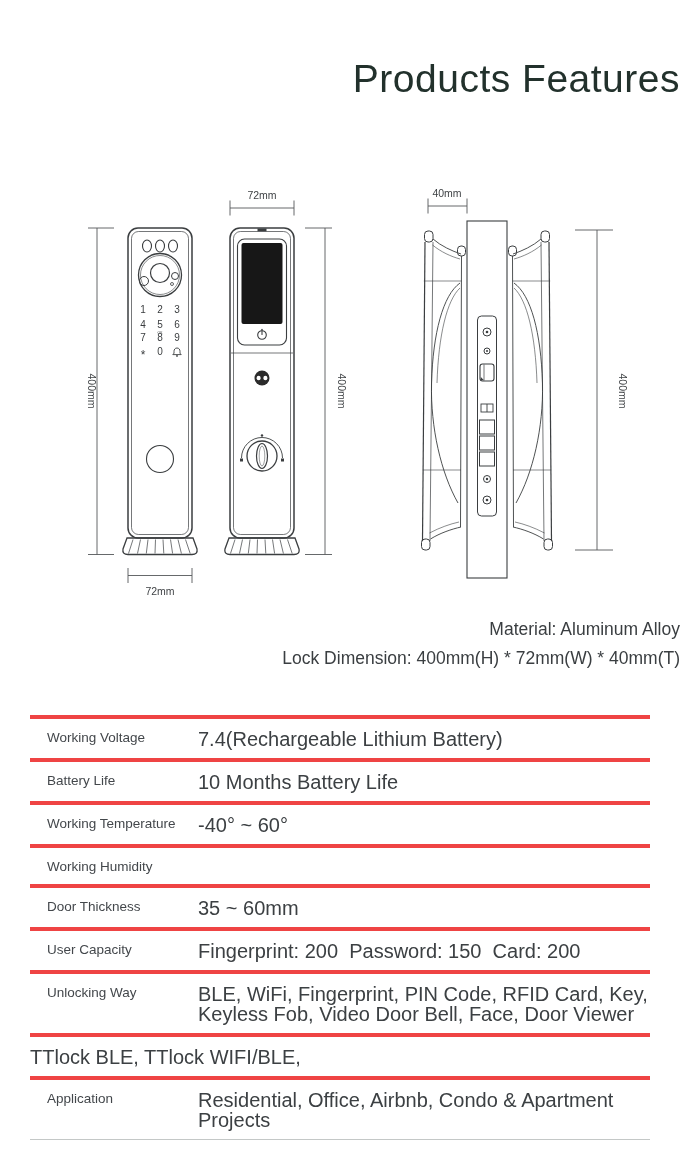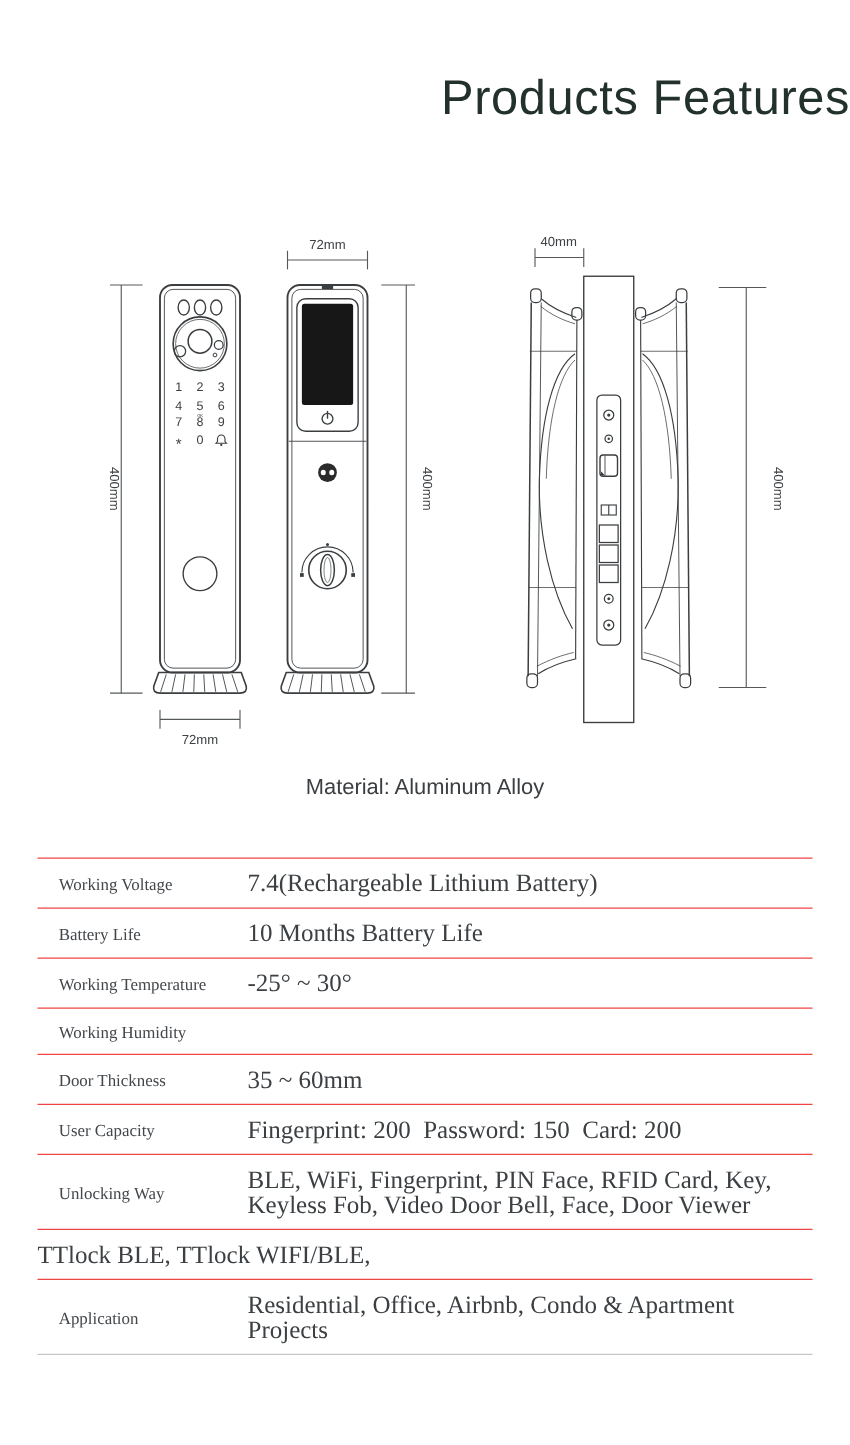--- a/index.html
+++ b/index.html
@@ -16,34 +16,33 @@
     letter-spacing:0.5px;
     color:#22312c;
   }
   .diagram-svg{display:block;margin:82px auto 0 auto;}
   .draw{stroke:#3b3e40;fill:none;}
   .dim{stroke:#55585a;stroke-width:0.9;fill:none;}
   .dim-text{font-size:10.5px;fill:#3f4245;}
   .kp{font-size:10px;fill:#3a3d3f;}
   .material-block{
     margin-top:12px;
-    text-align:center;
+    text-align:right;
     font-size:17.5px;
     line-height:29px;
     color:#3a3e41;
   }
   .spec-table{
     margin:42px 30px 0 30px;
   }
   .spec-row{
     display:flex;
-    align-items:center;
-    border-top:1px solid #ef4444;
+    align-items:flex-start;
+    border-top:4px solid #ef4444;
     padding:10px 0 9px 0;
-    font-family:Liberation Serif, serif;
   }
   .spec-row:last-child{border-bottom:1px solid #c4c8c7;}
   .spec-label{
     width:168px;
     padding-left:17px;
     box-sizing:border-box;
     font-size:13.5px;
     line-height:17px;
     color:#43474b;
   }
@@ -249,20 +248,21 @@
       <line class="dim" x1="597" y1="47" x2="597" y2="367"></line>
       <line class="dim" x1="575" y1="47" x2="613" y2="47"></line>
       <line class="dim" x1="575" y1="367" x2="613" y2="367"></line>
       <text class="dim-text" transform="translate(619,208) rotate(90)" text-anchor="middle">400mm</text>
     </g>
   </g>
 </svg>
 
 <div class="material-block">
   <div>Material: Aluminum Alloy</div>
+  <div>Lock Dimension: 400mm(H) * 72mm(W) * 40mm(T)</div>
 </div>
 
 <div class="spec-table">
 
   <div class="spec-row">
     <div class="spec-label">
       <div class="cell-line">Working Voltage</div>
       <div class="cell-line"></div>
     </div>
     <div class="spec-value">
@@ -281,21 +281,21 @@
       <div class="cell-line"></div>
     </div>
   </div>
 
   <div class="spec-row">
     <div class="spec-label">
       <div class="cell-line">Working Temperature</div>
       <div class="cell-line"></div>
     </div>
     <div class="spec-value">
-      <div class="cell-line">-25° ~ 30°</div>
+      <div class="cell-line">-40° ~ 60°</div>
       <div class="cell-line"></div>
     </div>
   </div>
 
   <div class="spec-row">
     <div class="spec-label">
       <div class="cell-line">Working Humidity</div>
       <div class="cell-line"></div>
     </div>
   </div>
@@ -321,21 +321,21 @@
       <div class="cell-line"></div>
     </div>
   </div>
 
   <div class="spec-row">
     <div class="spec-label">
       <div class="cell-line">Unlocking Way</div>
       <div class="cell-line"></div>
     </div>
     <div class="spec-value">
-      <div class="cell-line">BLE, WiFi, Fingerprint, PIN Face, RFID Card, Key,</div>
+      <div class="cell-line">BLE, WiFi, Fingerprint, PIN Code, RFID Card, Key,</div>
       <div class="cell-line">Keyless Fob, Video Door Bell, Face, Door Viewer</div>
     </div>
   </div>
 
   <div class="spec-row">
     <div class="spec-value">
       <div class="cell-line">TTlock BLE, TTlock WIFI/BLE,</div>
     </div>
   </div>
 

